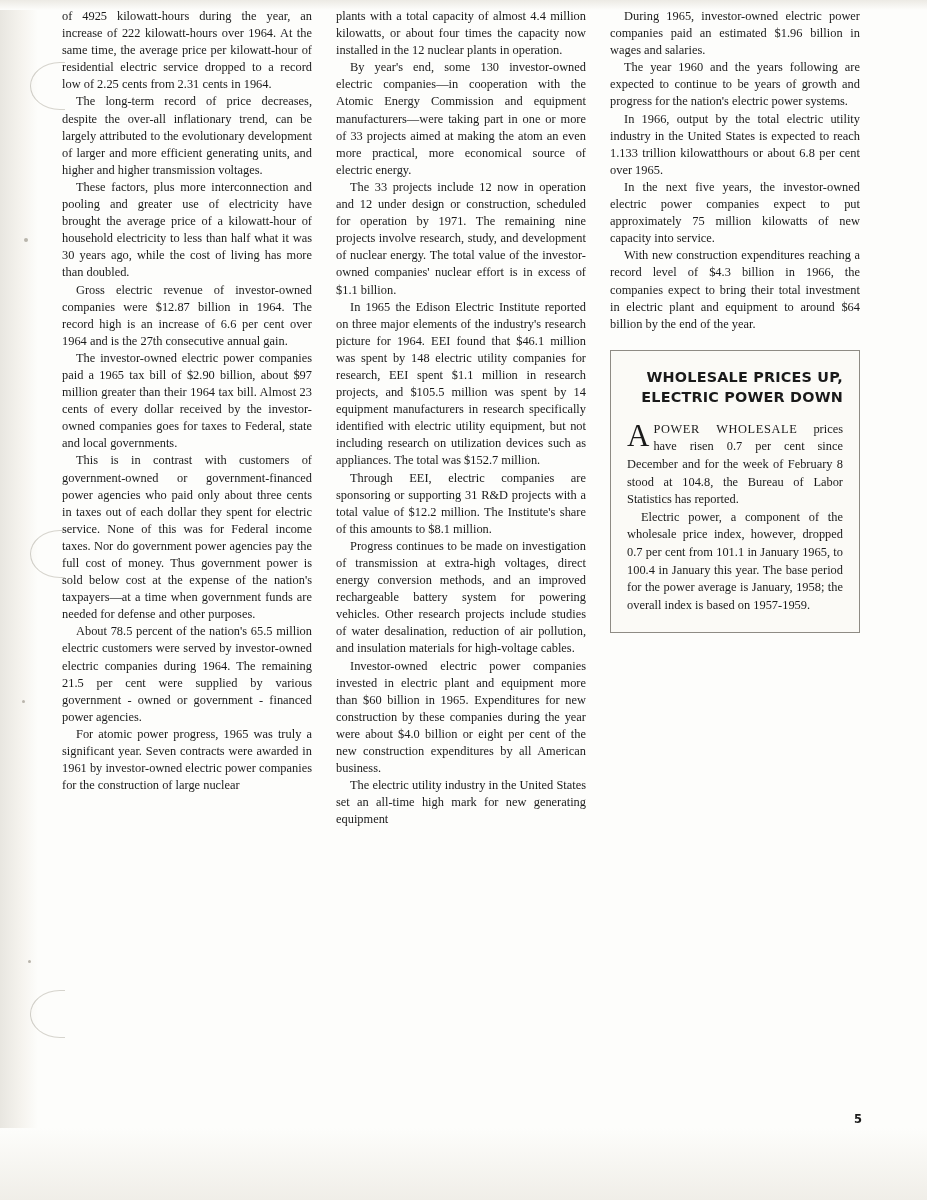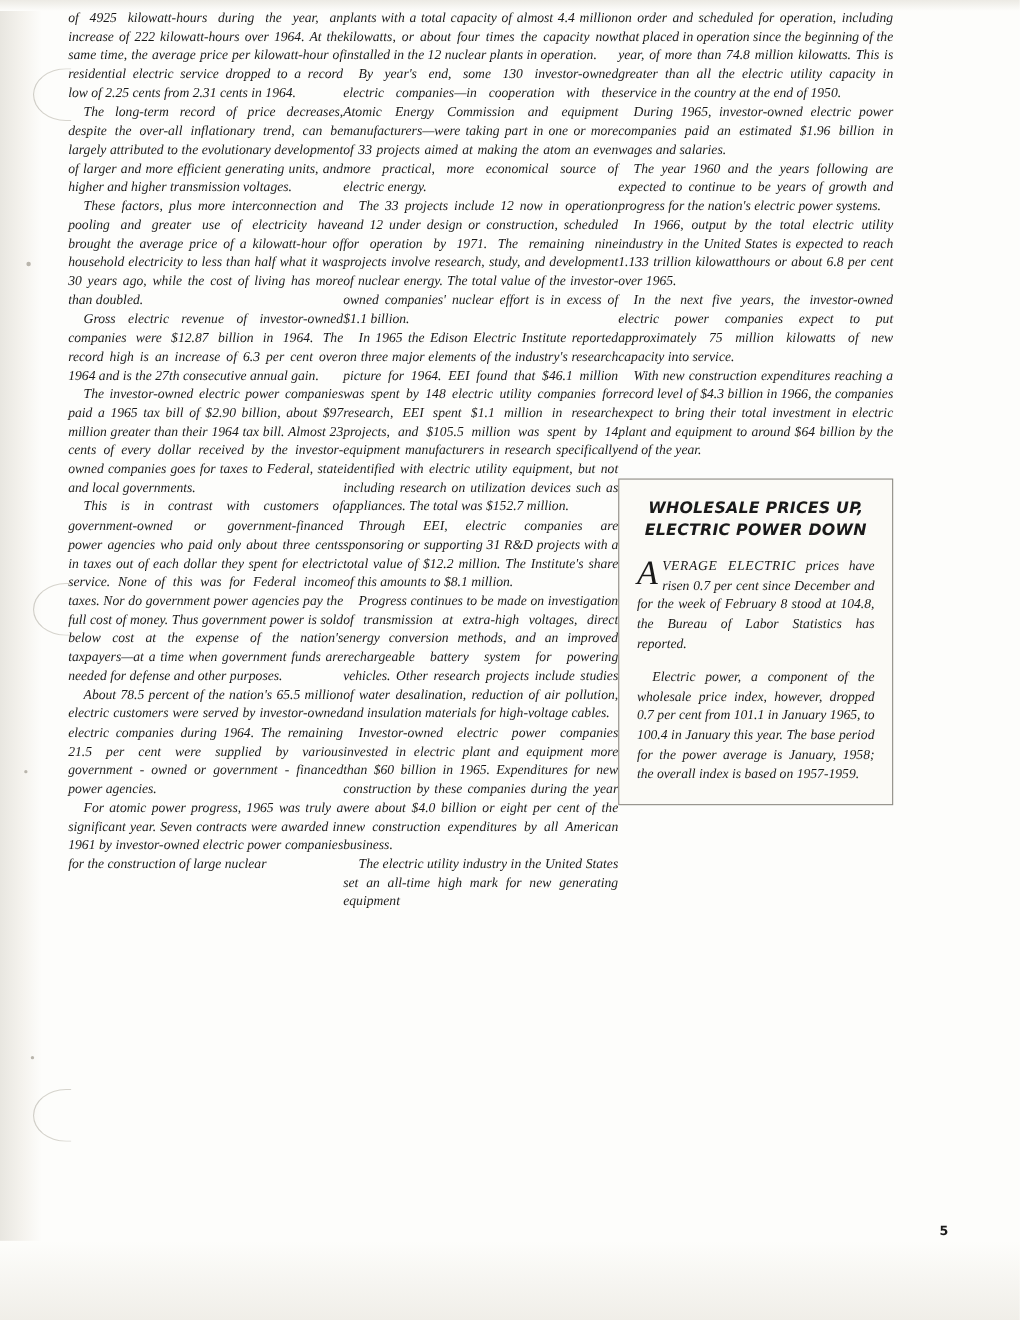--- a/index.html
+++ b/index.html
@@ -63,21 +63,21 @@
     border-radius: 50%;
   }
 
   .columns {
     position: absolute;
     left: 62px;
     top: 8px;
     width: 800px;
     height: 1092px;
     display: flex;
-    font-style: italic;
+    gap: 24px;
   }
   .col {
     width: 250px;
     font-size: 12.4px;
     line-height: 17.1px;
     text-align: justify;
     text-justify: inter-word;
     hyphens: none;
   }
   .col p {
@@ -93,34 +93,33 @@
     padding: 16px 16px 18px 16px;
     background: #fbfaf6;
   }
   .sidebar-title {
     font-family: "DejaVu Sans", sans-serif;
     font-size: 14.4px;
     line-height: 20px;
     font-weight: 600;
     letter-spacing: 0.2px;
     margin: 0 0 14px 0;
-    text-align: center;
+    text-align: right;
   }
   .sidebar-body p {
     margin: 0;
     text-indent: 14px;
     font-size: 12.4px;
     line-height: 17.6px;
     text-align: justify;
   }
   .sidebar-body p.first {
     text-indent: 0;
   }
   .sidebar-body p + p {
-    margin-top: 13px;
   }
   .dropcap {
     float: left;
     font-family: "Liberation Serif", serif;
     font-size: 31px;
     line-height: 25px;
     padding: 2px 4px 0 0;
     font-weight: 400;
   }
   .smallcaps {
@@ -152,50 +151,49 @@
   <div class="speck" style="left:24px; top:238px; width:4px; height:4px;"></div>
   <div class="speck" style="left:22px; top:700px; width:3px; height:3px;"></div>
   <div class="speck" style="left:28px; top:960px; width:3px; height:3px;"></div>
 
   <div class="columns">
 
     <div class="col">
       <p class="noindent">of 4925 kilowatt-hours during the year, an increase of 222 kilowatt-hours over 1964. At the same time, the average price per kilowatt-hour of residential electric service dropped to a record low of 2.25 cents from 2.31 cents in 1964.</p>
       <p>The long-term record of price decreases, despite the over-all inflationary trend, can be largely attributed to the evolutionary development of larger and more efficient generating units, and higher and higher transmission voltages.</p>
       <p>These factors, plus more interconnection and pooling and greater use of electricity have brought the average price of a kilowatt-hour of household electricity to less than half what it was 30 years ago, while the cost of living has more than doubled.</p>
-      <p>Gross electric revenue of investor-owned companies were $12.87 billion in 1964. The record high is an increase of 6.3 per cent over 1964 and is the 27th consecutive annual gain.</p>
+      <p>Gross electric revenue of investor-owned companies were $12.87 billion in 1964. The record high is an increase of 6.6 per cent over 1964 and is the 27th consecutive annual gain.</p>
       <p>The investor-owned electric power companies paid a 1965 tax bill of $2.90 billion, about $97 million greater than their 1964 tax bill. Almost 23 cents of every dollar received by the investor-owned companies goes for taxes to Federal, state and local governments.</p>
       <p>This is in contrast with customers of government-owned or government-financed power agencies who paid only about three cents in taxes out of each dollar they spent for electric service. None of this was for Federal income taxes. Nor do government power agencies pay the full cost of money. Thus government power is sold below cost at the expense of the nation's taxpayers—at a time when government funds are needed for defense and other purposes.</p>
       <p>About 78.5 percent of the nation's 65.5 million electric customers were served by investor-owned electric companies during 1964. The remaining 21.5 per cent were supplied by various government - owned or government - financed power agencies.</p>
       <p>For atomic power progress, 1965 was truly a significant year. Seven contracts were awarded in 1961 by investor-owned electric power companies for the construction of large nuclear</p>
     </div>
 
     <div class="col">
       <p class="noindent">plants with a total capacity of almost 4.4 million kilowatts, or about four times the capacity now installed in the 12 nuclear plants in operation.</p>
       <p>By year's end, some 130 investor-owned electric companies—in cooperation with the Atomic Energy Commission and equipment manufacturers—were taking part in one or more of 33 projects aimed at making the atom an even more practical, more economical source of electric energy.</p>
       <p>The 33 projects include 12 now in operation and 12 under design or construction, scheduled for operation by 1971. The remaining nine projects involve research, study, and development of nuclear energy. The total value of the investor-owned companies' nuclear effort is in excess of $1.1 billion.</p>
       <p>In 1965 the Edison Electric Institute reported on three major elements of the industry's research picture for 1964. EEI found that $46.1 million was spent by 148 electric utility companies for research, EEI spent $1.1 million in research projects, and $105.5 million was spent by 14 equipment manufacturers in research specifically identified with electric utility equipment, but not including research on utilization devices such as appliances. The total was $152.7 million.</p>
       <p>Through EEI, electric companies are sponsoring or supporting 31 R&amp;D projects with a total value of $12.2 million. The Institute's share of this amounts to $8.1 million.</p>
       <p>Progress continues to be made on investigation of transmission at extra-high voltages, direct energy conversion methods, and an improved rechargeable battery system for powering vehicles. Other research projects include studies of water desalination, reduction of air pollution, and insulation materials for high-voltage cables.</p>
       <p>Investor-owned electric power companies invested in electric plant and equipment more than $60 billion in 1965. Expenditures for new construction by these companies during the year were about $4.0 billion or eight per cent of the new construction expenditures by all American business.</p>
       <p>The electric utility industry in the United States set an all-time high mark for new generating equipment</p>
     </div>
 
     <div class="col">
-      <p class="noindent">on order and scheduled for operation, including that placed in operation since the beginning of the year, of more than 74.8 million kilowatts. This is greater than all the electric utility capacity in service in the country at the end of 1950.</p>
       <p>During 1965, investor-owned electric power companies paid an estimated $1.96 billion in wages and salaries.</p>
       <p>The year 1960 and the years following are expected to continue to be years of growth and progress for the nation's electric power systems.</p>
       <p>In 1966, output by the total electric utility industry in the United States is expected to reach 1.133 trillion kilowatthours or about 6.8 per cent over 1965.</p>
       <p>In the next five years, the investor-owned electric power companies expect to put approximately 75 million kilowatts of new capacity into service.</p>
       <p>With new construction expenditures reaching a record level of $4.3 billion in 1966, the companies expect to bring their total investment in electric plant and equipment to around $64 billion by the end of the year.</p>
 
       <div class="sidebar-box">
         <h2 class="sidebar-title">WHOLESALE PRICES UP, ELECTRIC POWER DOWN</h2>
         <div class="sidebar-body">
-          <p class="first"><span class="dropcap">A</span><span class="smallcaps">VERAGE   ELECTRIC</span><span> prices have risen 0.7 per cent since December and for the week of February 8 stood at 104.8, the Bureau of Labor Statistics has reported.</span></p>
+          <p class="first"><span class="dropcap">A</span><span class="smallcaps">POWER   WHOLESALE</span><span> prices have risen 0.7 per cent since December and for the week of February 8 stood at 104.8, the Bureau of Labor Statistics has reported.</span></p>
           <p>Electric power, a component of the wholesale price index, however, dropped 0.7 per cent from 101.1 in January 1965, to 100.4 in January this year. The base period for the power average is January, 1958; the overall index is based on 1957-1959.</p>
         </div>
       </div>
     </div>
 
   </div>
 
   <div class="page-number">5</div>
 </div>
 

